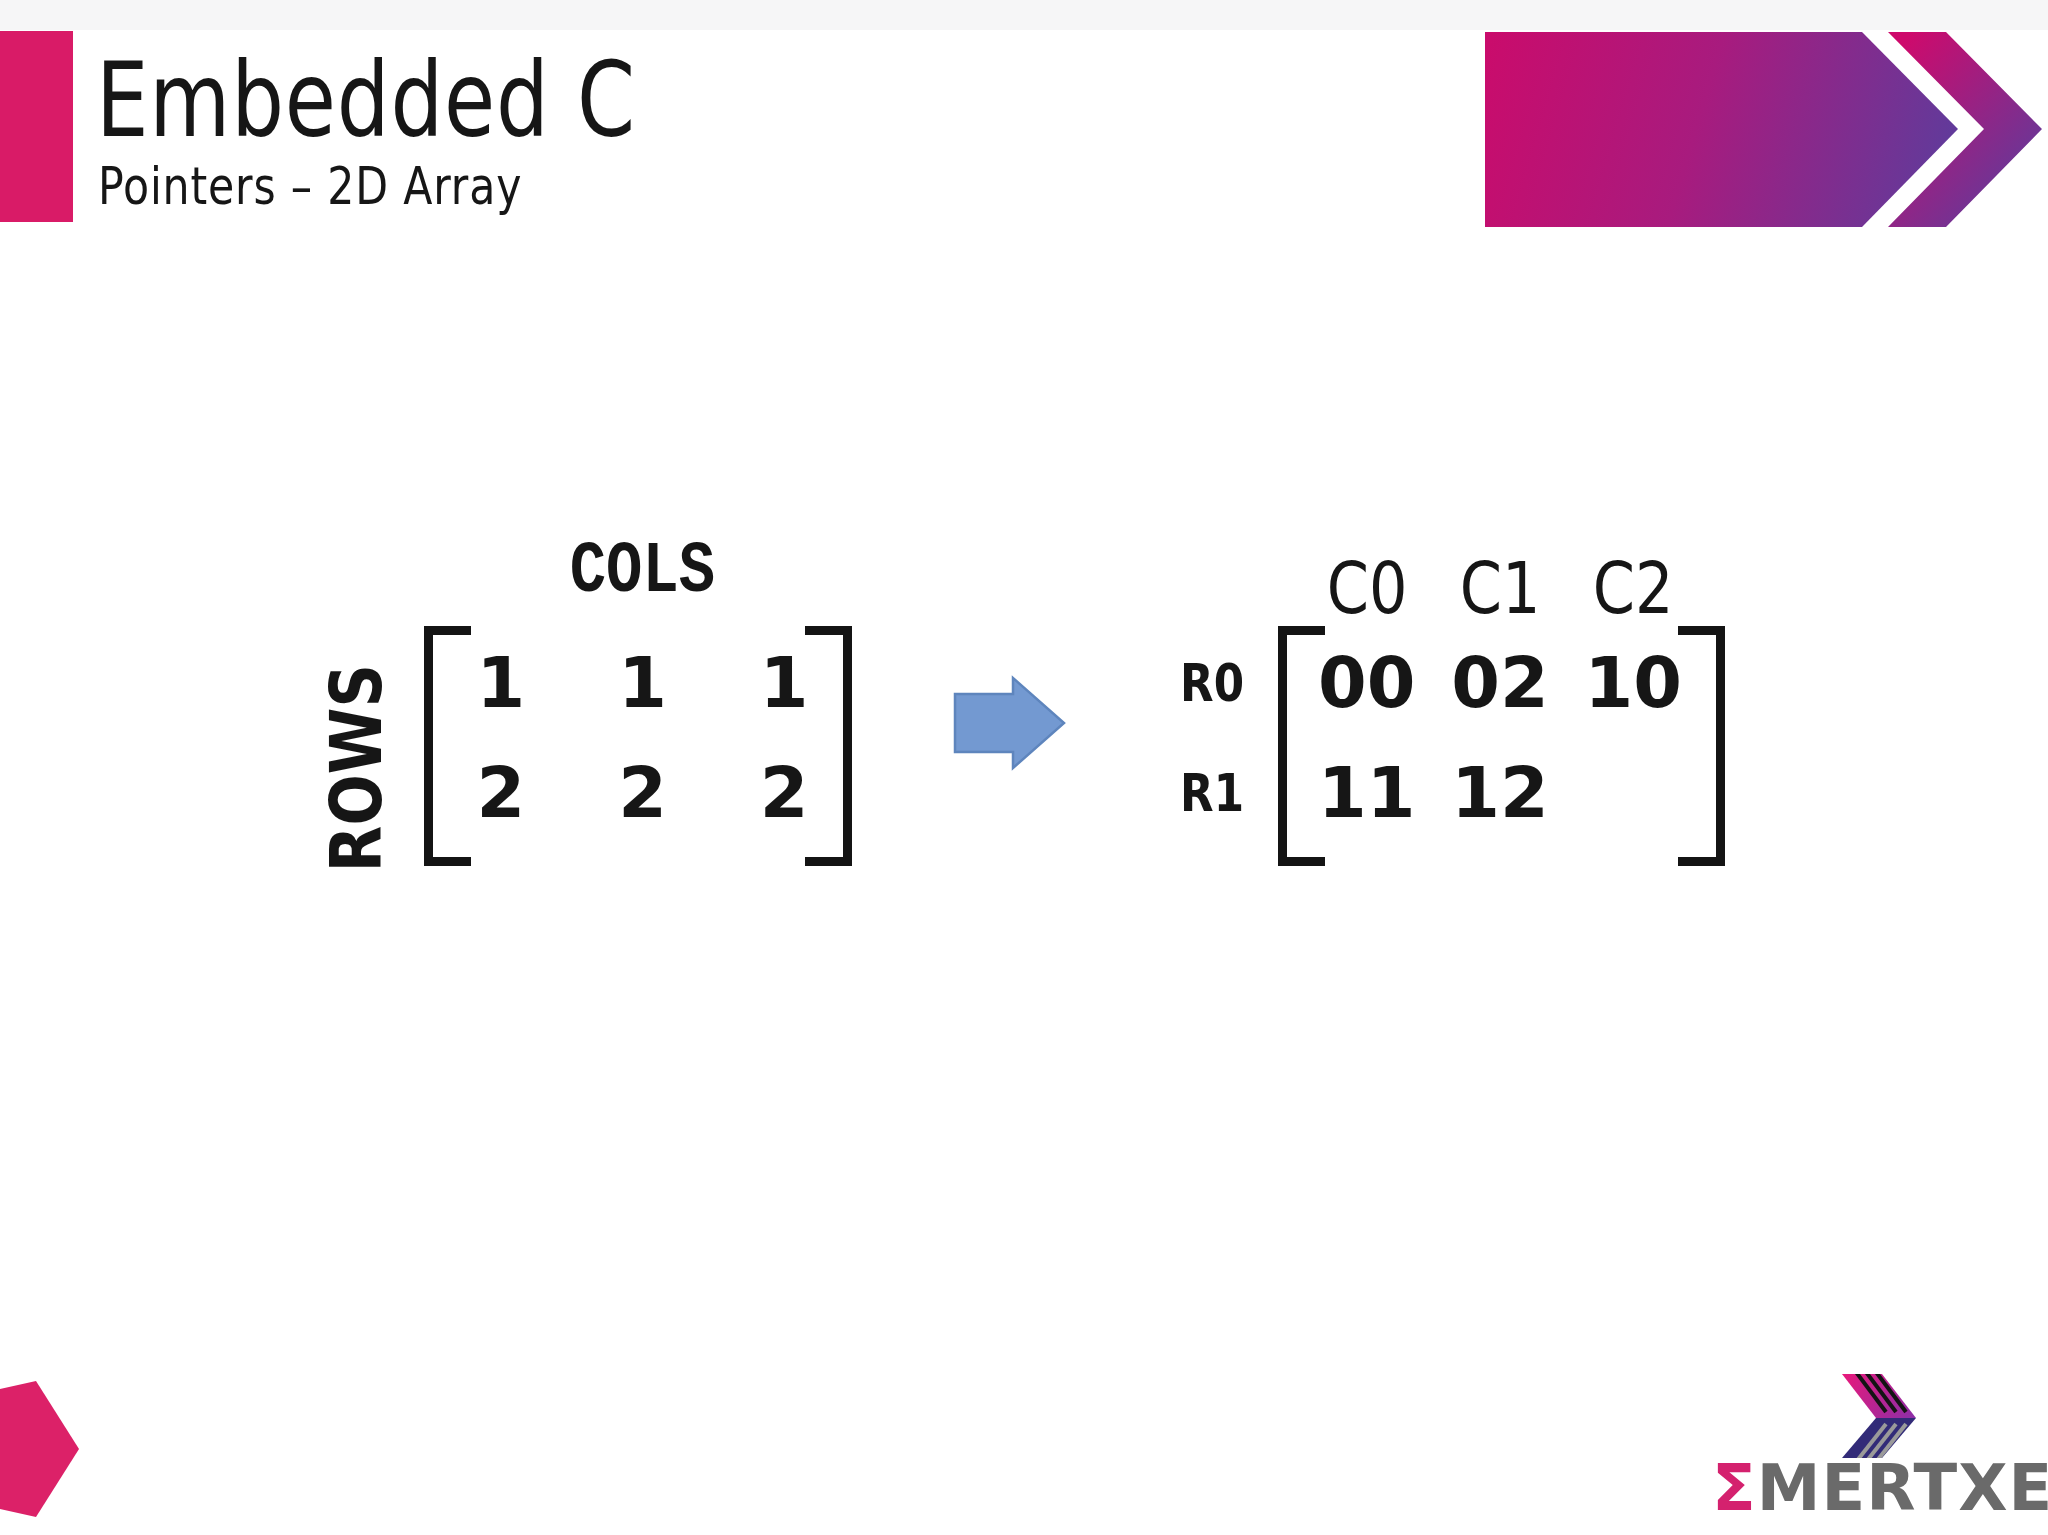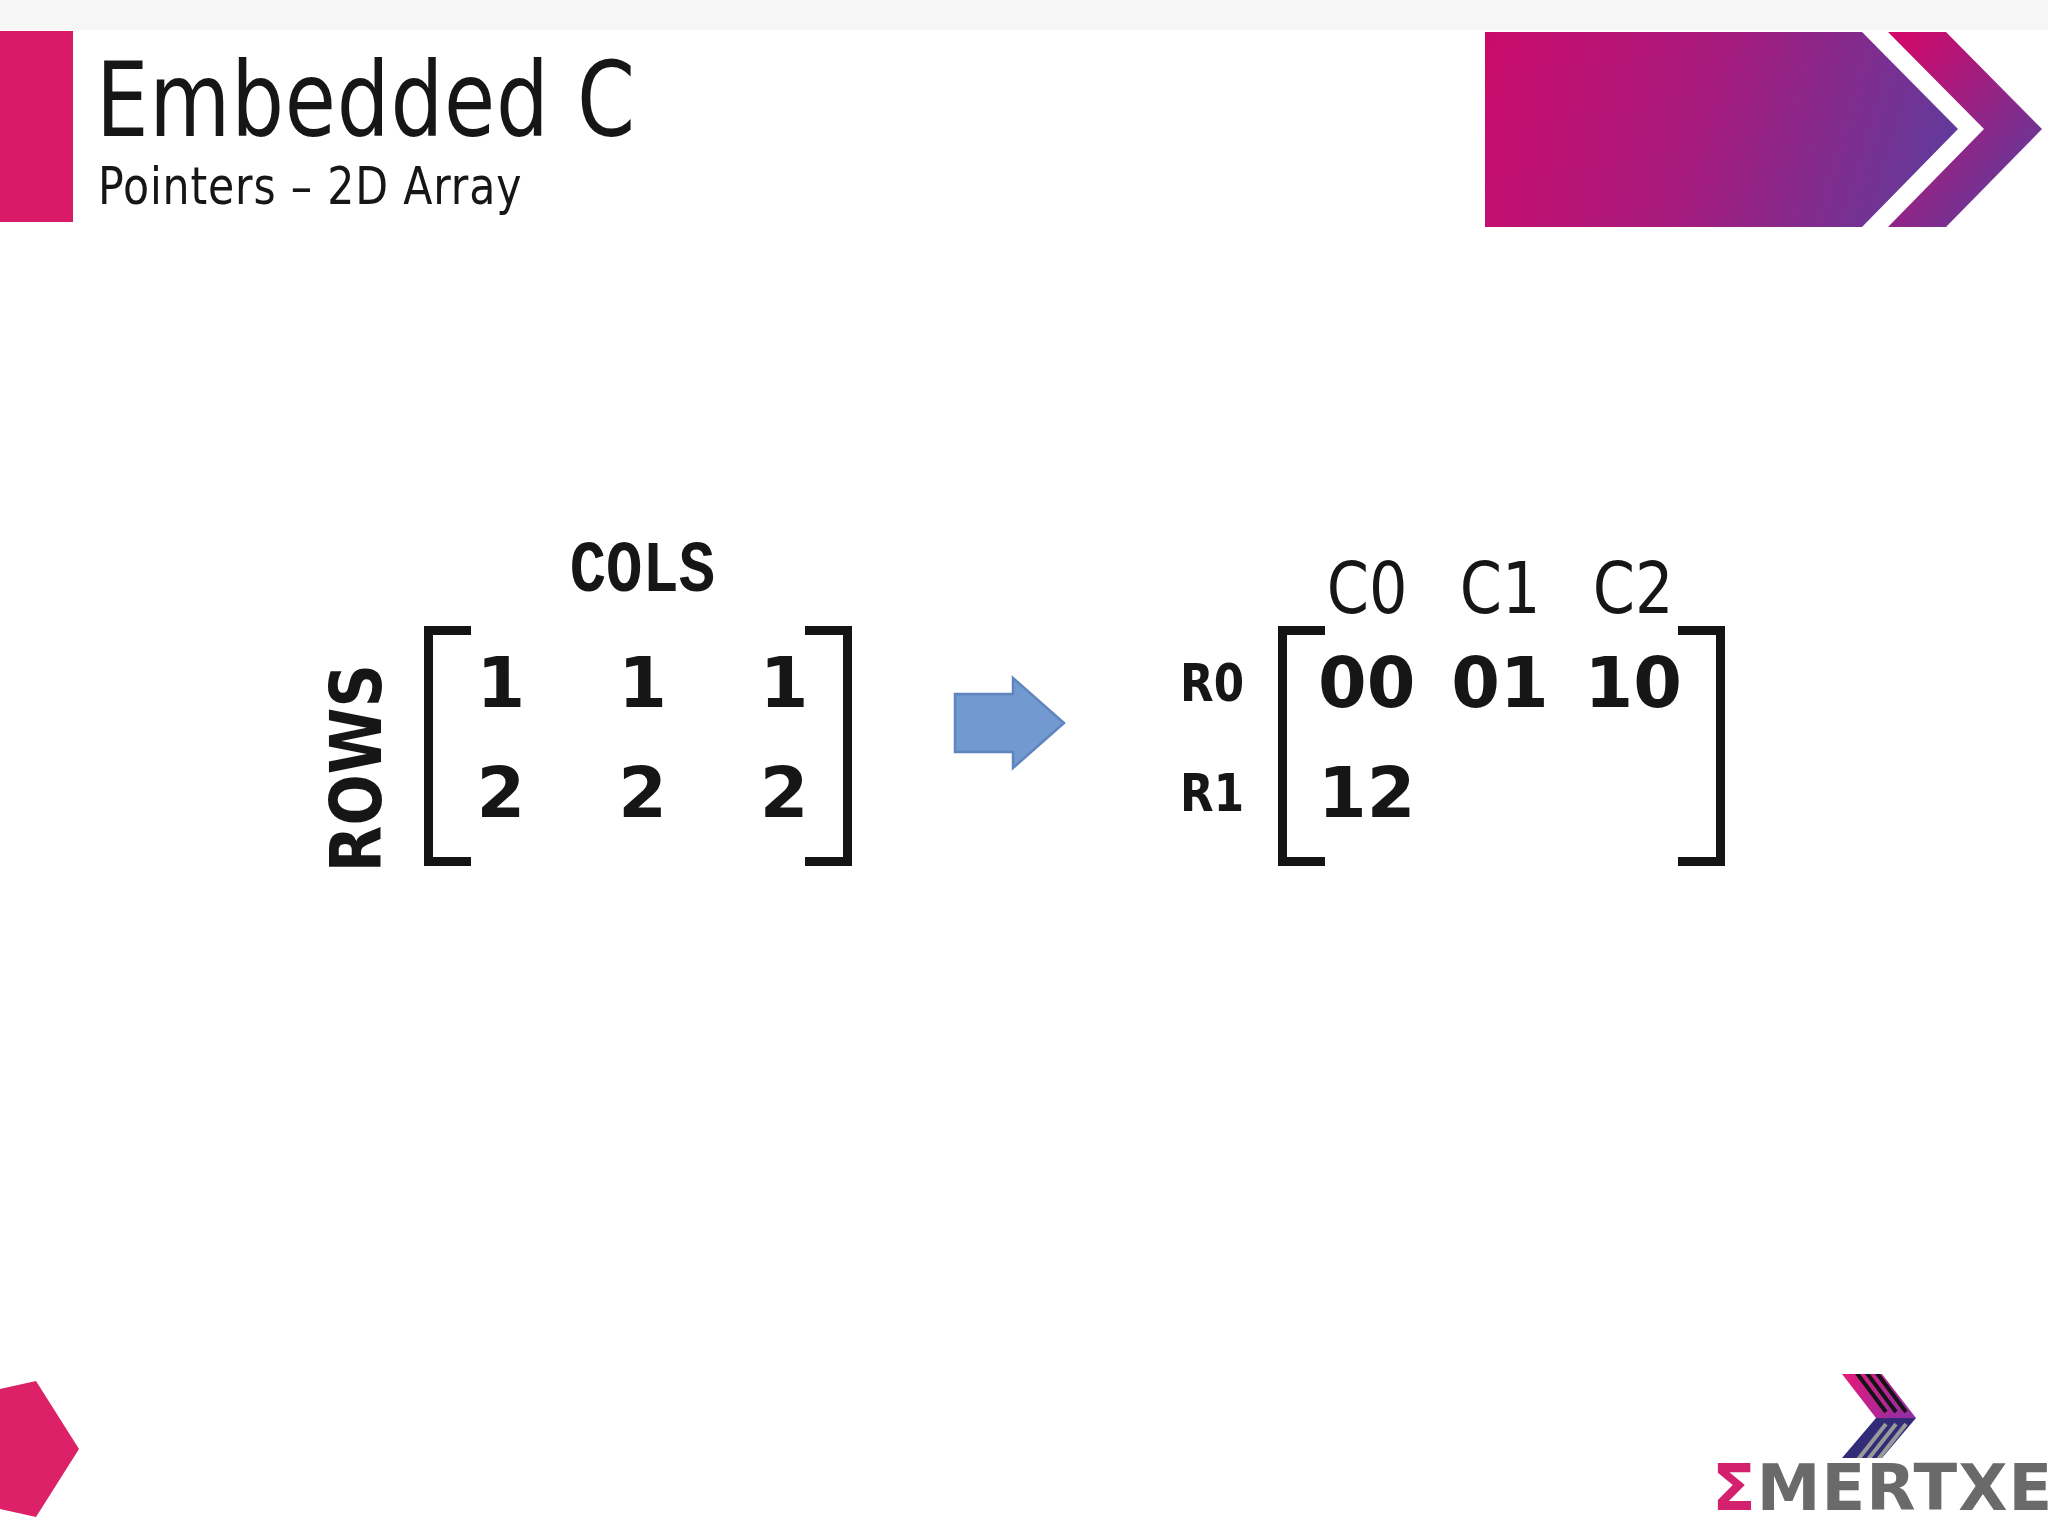--- a/index.html
+++ b/index.html
@@ -158,22 +158,23 @@
         <span class="squeeze">R0</span>
       </div>
     <div class="cell">
         <span class="squeeze">R1</span>
       </div>
   </div>
   <div class="bracket bl rm-bl"></div>
   <div class="bracket br rm-br"></div>
   <div class="mx-grid rm-grid">
     <div class="cell">00</div>
-    <div class="cell">01</div>
+    <div class="cell">02</div>
     <div class="cell">10</div>
+    <div class="cell">11</div>
     <div class="cell">12</div>
   </div>
 
   <p class="logo-text">
     <span style="color: rgb(212, 33, 110);">Σ</span><span style="color: rgb(106, 106, 106);">MERTXE</span>
   </p>
 
 </div>
 
 </body></html>

